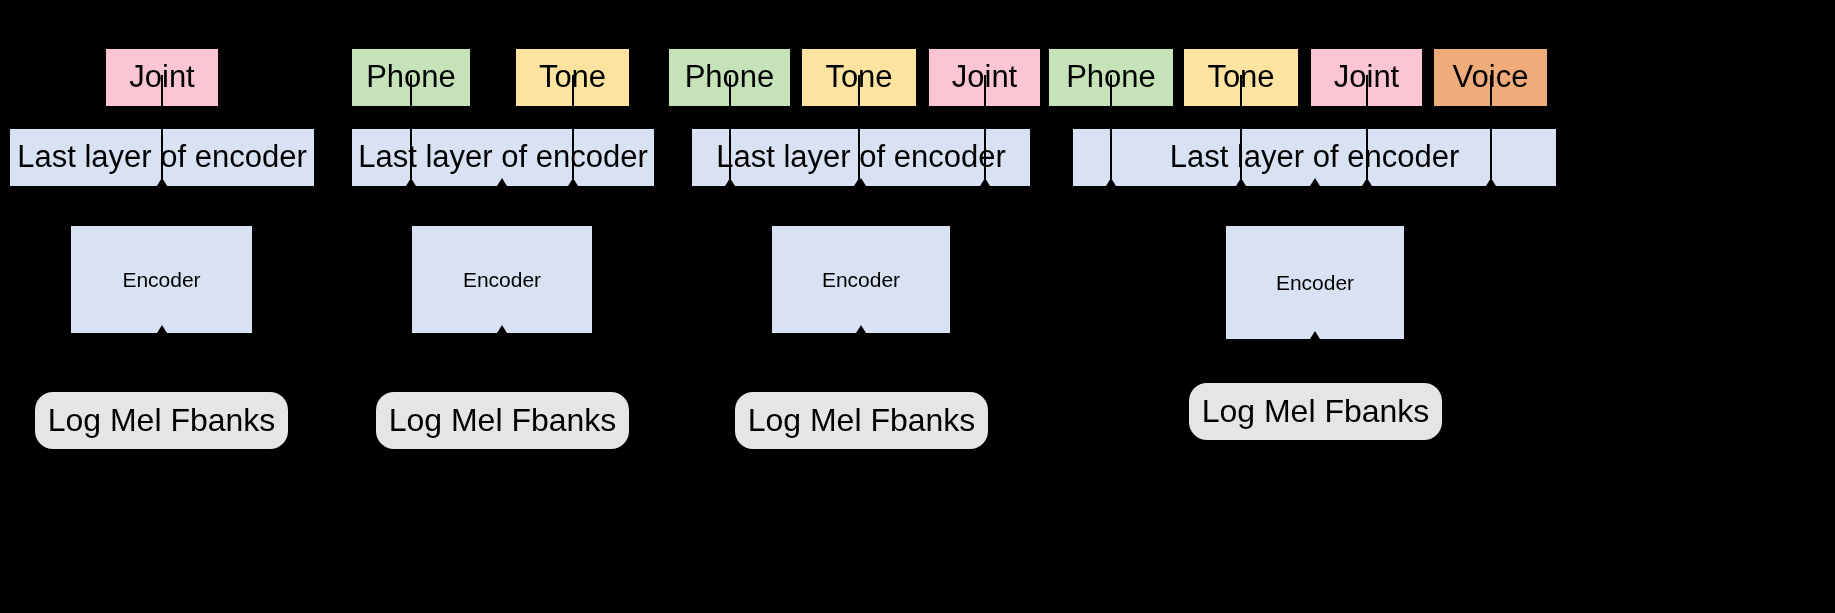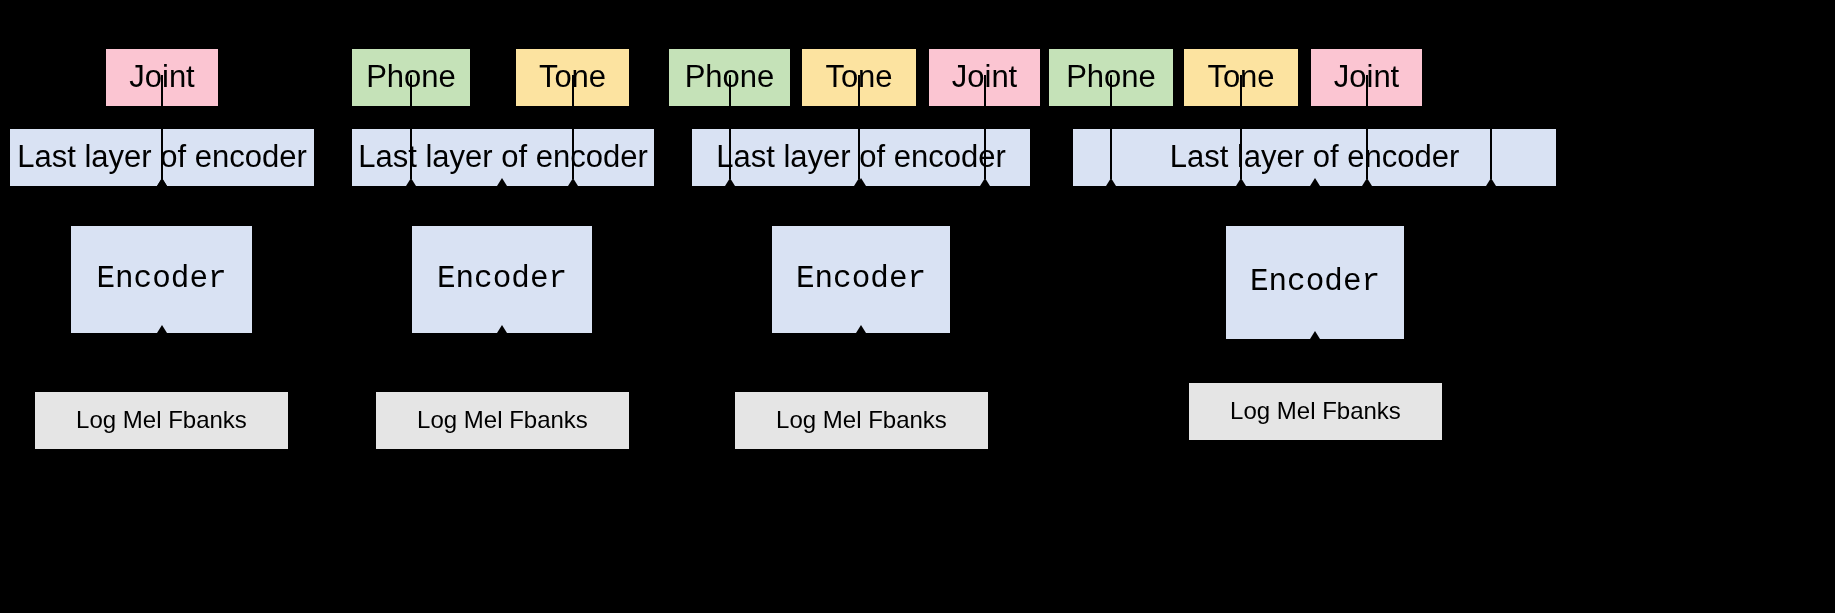--- a/index.html
+++ b/index.html
@@ -32,25 +32,25 @@
     white-space: nowrap;
   }
   .head-box {
     font-size: 31px;
     margin-top: 31px;
   }
   .layer-box {
     font-size: 31px;
   }
   .encoder-box {
-    font-size: 31px;
-    font-family: Liberation Mono, monospace;
+    font-size: 21px;
   }
   .feat-box {
-    font-size: 24px;
+    font-size: 32px;
+    border-radius: 18px;
   }
   .arrow-line {
     position: absolute;
     width: 2px;
     background: #000000;
   }
   .arrow-head {
     position: absolute;
     width: 0; height: 0;
     border-left: 5px solid transparent;
@@ -107,20 +107,21 @@
     <div class="arrow-head" style="left: 854px; top: 178px;"></div>
     <div class="arrow-line" style="left: 983.5px; top: 75px; height: 104px;"></div>
     <div class="arrow-head" style="left: 979.5px; top: 178px;"></div>
     <div style="position: absolute; left: 0px; top: 0px; width: 100%; height: 100%;">
       <div class="box feat-box" style="left: 1189px; top: 383px; width: 253px; height: 57px; background: rgb(229, 229, 229);">Log Mel Fbanks</div>
       <div class="box encoder-box" style="left: 1226px; top: 226px; width: 178px; height: 113px; background: rgb(217, 226, 243);">Encoder</div>
       <div class="box layer-box" style="left: 1073px; top: 129px; width: 483px; height: 57px; background: rgb(217, 226, 243);">Last layer of encoder</div>
       <div class="box head-box" style="left: 1049px; top: 18px; width: 124px; height: 57px; background: rgb(197, 226, 184);">Phone</div>
       <div class="box head-box" style="left: 1184px; top: 18px; width: 114px; height: 57px; background: rgb(252, 227, 160);">Tone</div>
       <div class="box head-box" style="left: 1311px; top: 18px; width: 111px; height: 57px; background: rgb(251, 197, 210);">Joint</div>
+      <div class="box head-box" style="left: 1434px; top: 18px; width: 113px; height: 57px; background: rgb(240, 171, 122);">Voice</div>
     </div>
     <div class="arrow-line" style="left: 1314px; top: 383px; height: 0px;"></div>
     <div class="arrow-head" style="left: 1310px; top: 331px;"></div>
     <div class="arrow-line" style="left: 1314px; top: 226px; height: 0px;"></div>
     <div class="arrow-head" style="left: 1310px; top: 178px;"></div>
     <div class="arrow-line" style="left: 1110px; top: 75px; height: 104px;"></div>
     <div class="arrow-head" style="left: 1106px; top: 178px;"></div>
     <div class="arrow-line" style="left: 1240px; top: 75px; height: 104px;"></div>
     <div class="arrow-head" style="left: 1236px; top: 178px;"></div>
     <div class="arrow-line" style="left: 1365.5px; top: 75px; height: 104px;"></div>

